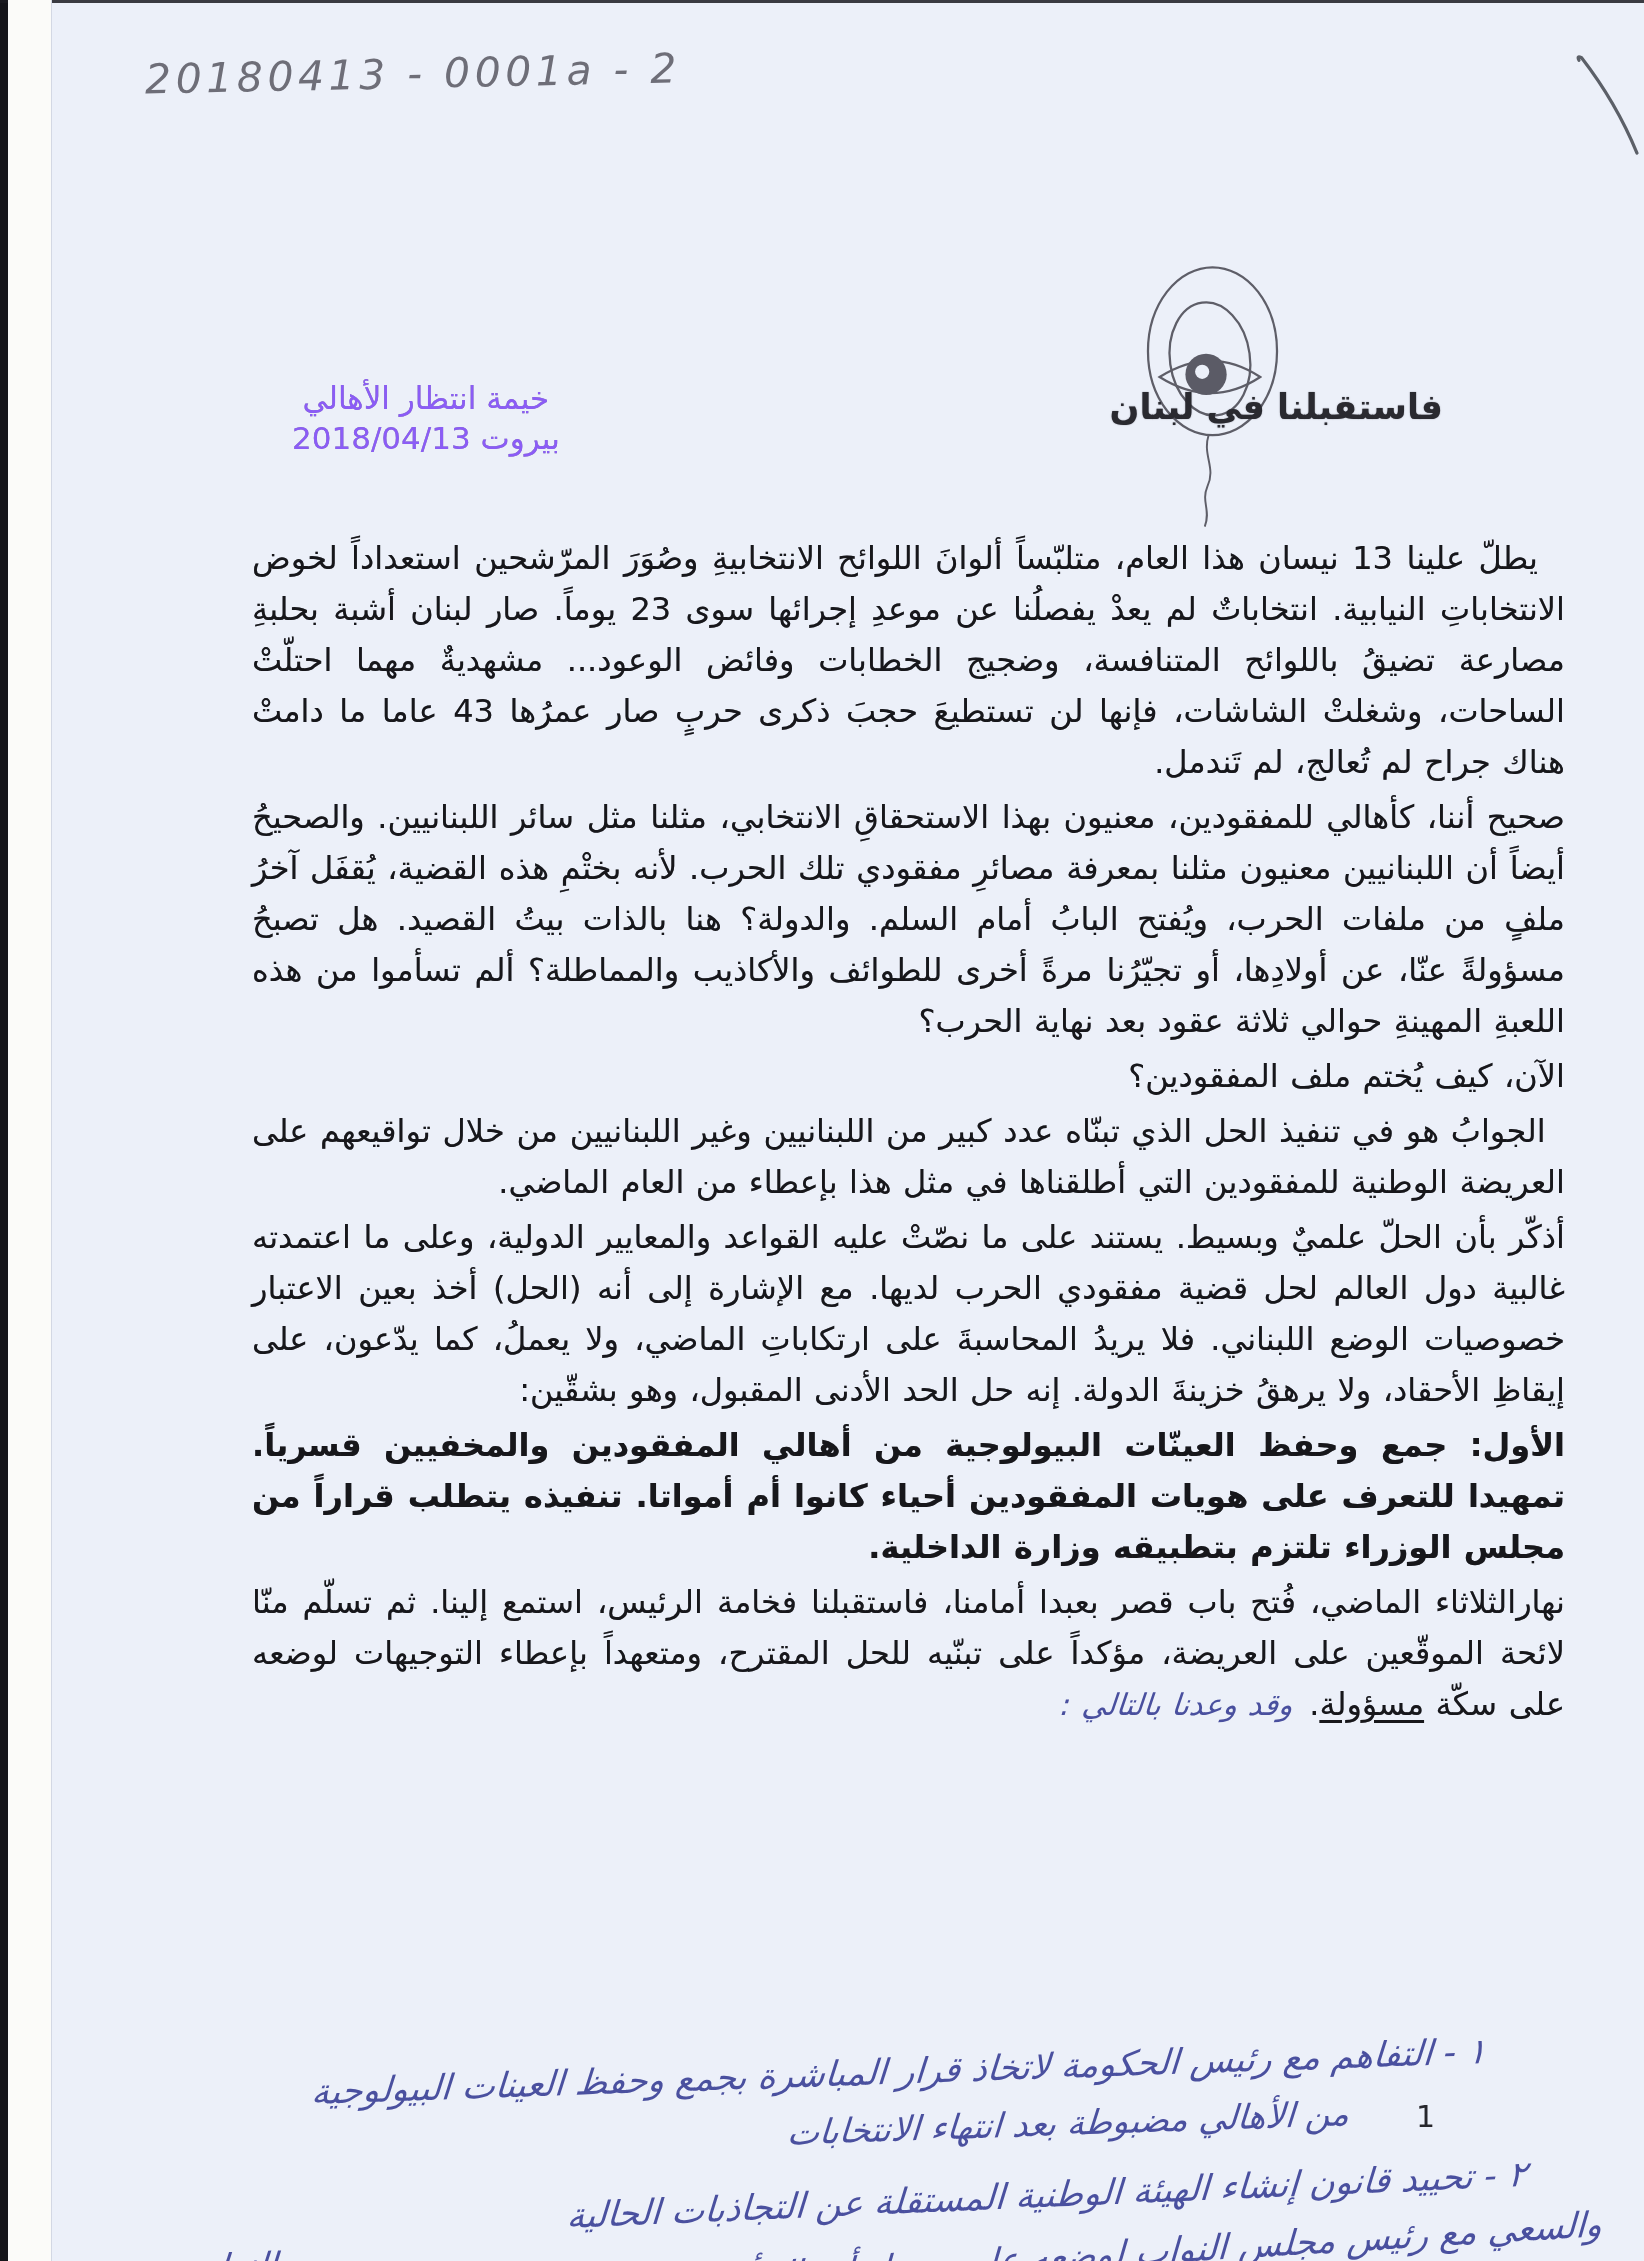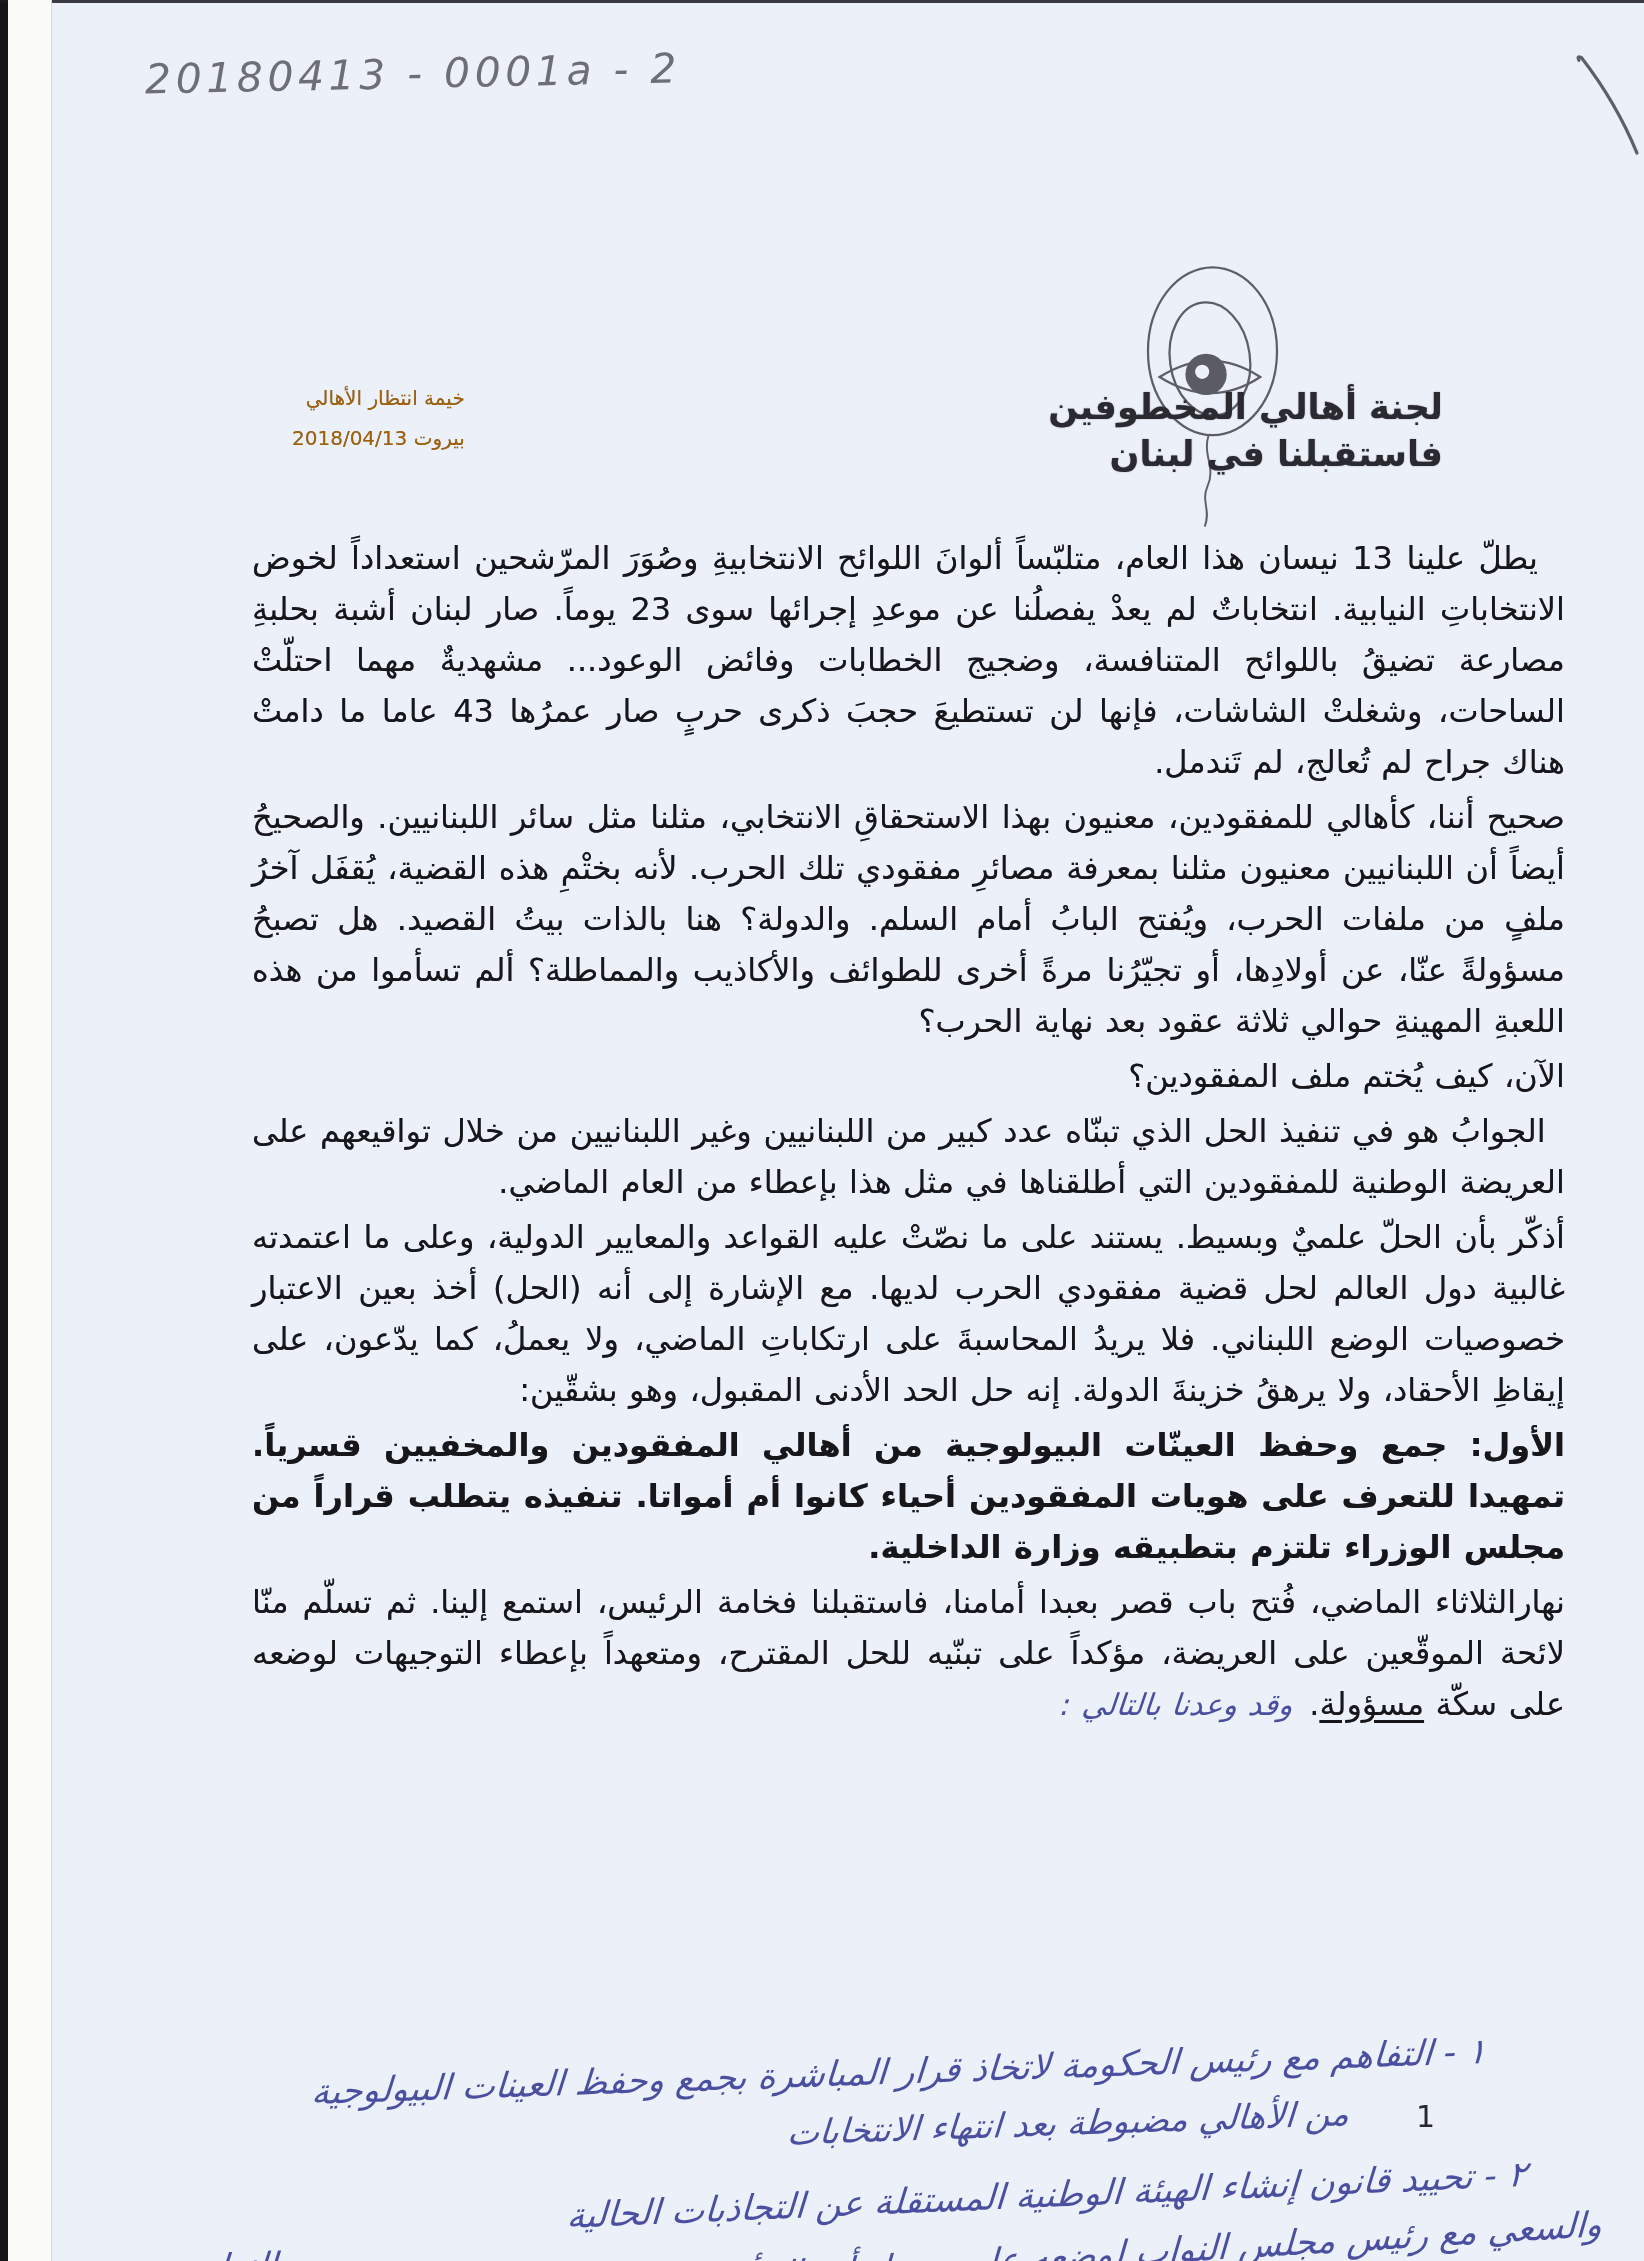--- a/index.html
+++ b/index.html
@@ -13,22 +13,22 @@
   .gutter{position:absolute;left:8.4px;top:0;width:43px;height:2261px;background:#fbfbf9;border-right:0.6px solid #d3d8e4;}
   
   .pencil-code{
     position:absolute;left:145px;top:50px;color:#6e6e78;
     font-size:41px;font-style:italic;letter-spacing:4.5px;
     transform:rotate(-1.2deg);white-space:nowrap;
   }
   .stray-stroke{position:absolute;left:1566px;top:50px;}
   
   .header-left{
-    position:absolute;left:292px;top:378px;direction:rtl;text-align:right;
-    color:#a16207;font-size:20px;line-height:40px;white-space:nowrap;
+    position:absolute;left:292px;top:378px;direction:rtl;text-align:center;
+    color:#8b5cf6;font-size:31px;line-height:40px;white-space:nowrap;
     text-shadow:0 0 0.6px rgba(20,20,30,.45);
   }
   .logo-svg{position:absolute;left:1122px;top:257px;}
   .logo-text{
     position:absolute;right:201px;top:384px;direction:rtl;text-align:right;
     font-weight:bold;font-size:35px;line-height:47px;color:#2a2a30;
     text-shadow:0 0 1.3px rgba(40,40,55,.55);white-space:nowrap;
   }
   
   .body-text{
@@ -86,21 +86,20 @@
       <ellipse cx="140" cy="146" rx="100" ry="130"></ellipse>
       <ellipse cx="136" cy="158" rx="62" ry="88" transform="rotate(-8 136 158)"></ellipse>
       <path d="M58,186 Q138,136 214,186 Q138,236 58,186 Z"></path>
       <path d="M134,276 C124,308 146,326 132,356 C122,380 138,392 128,418" stroke-width="3"></path>
     </g>
     <circle cx="130" cy="182" r="32" fill="#5b5b66"></circle>
     <circle cx="124" cy="178" r="11" fill="#ecf0f9"></circle>
   </svg>
 
   <div class="logo-text">
-    <div>لجنة أهالي المخطوفين</div>
     <div>فاستقبلنا في لبنان</div>
   </div>
 
   <div class="body-text">
     <p class="p1">يطلّ علينا 13 نيسان هذا العام، متلبّساً ألوانَ اللوائح الانتخابيةِ وصُوَرَ المرّشحين استعداداً لخوض الانتخاباتِ النيابية. انتخاباتٌ لم يعدْ يفصلُنا عن موعدِ إجرائها سوى 23 يوماً. صار لبنان أشبة بحلبةِ مصارعة تضيقُ باللوائح المتنافسة، وضجيج الخطابات وفائض الوعود... مشهديةٌ مهما احتلّتْ الساحات، وشغلتْ الشاشات، فإنها لن تستطيعَ حجبَ ذكرى حربٍ صار عمرُها 43 عاما ما دامتْ هناك جراح لم تُعالج، لم تَندمل.</p>
     <p class="p2">صحيح أننا، كأهالي للمفقودين، معنيون بهذا الاستحقاقِ الانتخابي، مثلنا مثل سائر اللبنانيين. والصحيحُ أيضاً أن اللبنانيين معنيون مثلنا بمعرفة مصائرِ مفقودي تلك الحرب. لأنه بختْمِ هذه القضية، يُقفَل آخرُ ملفٍ من ملفات الحرب، ويُفتح البابُ أمام السلم. والدولة؟ هنا بالذات بيتُ القصيد. هل تصبحُ مسؤولةً عنّا، عن أولادِها، أو تجيّرُنا مرةً أخرى للطوائف والأكاذيب والمماطلة؟ ألم تسأموا من هذه اللعبةِ المهينةِ حوالي ثلاثة عقود بعد نهاية الحرب؟</p>
     <p class="p3">الآن، كيف يُختم ملف المفقودين؟</p>
     <p class="p4">الجوابُ هو في تنفيذ الحل الذي تبنّاه عدد كبير من اللبنانيين وغير اللبنانيين من خلال تواقيعهم على العريضة الوطنية للمفقودين التي أطلقناها في مثل هذا بإعطاء من العام الماضي.</p>
     <p class="p5">أذكّر بأن الحلّ علميٌ وبسيط. يستند على ما نصّتْ عليه القواعد والمعايير الدولية، وعلى ما اعتمدته غالبية دول العالم لحل قضية مفقودي الحرب لديها. مع الإشارة إلى أنه (الحل) أخذ بعين الاعتبار خصوصيات الوضع اللبناني. فلا يريدُ المحاسبةَ على ارتكاباتِ الماضي، ولا يعملُ، كما يدّعون، على إيقاظِ الأحقاد، ولا يرهقُ خزينةَ الدولة. إنه حل الحد الأدنى المقبول، وهو بشقّين:</p>
     <p class="p6">الأول: جمع وحفظ العينّات البيولوجية من أهالي المفقودين والمخفيين قسرياً. تمهيدا للتعرف على هويات المفقودين أحياء كانوا أم أمواتا. تنفيذه يتطلب قراراً من مجلس الوزراء تلتزم بتطبيقه وزارة الداخلية.</p>

